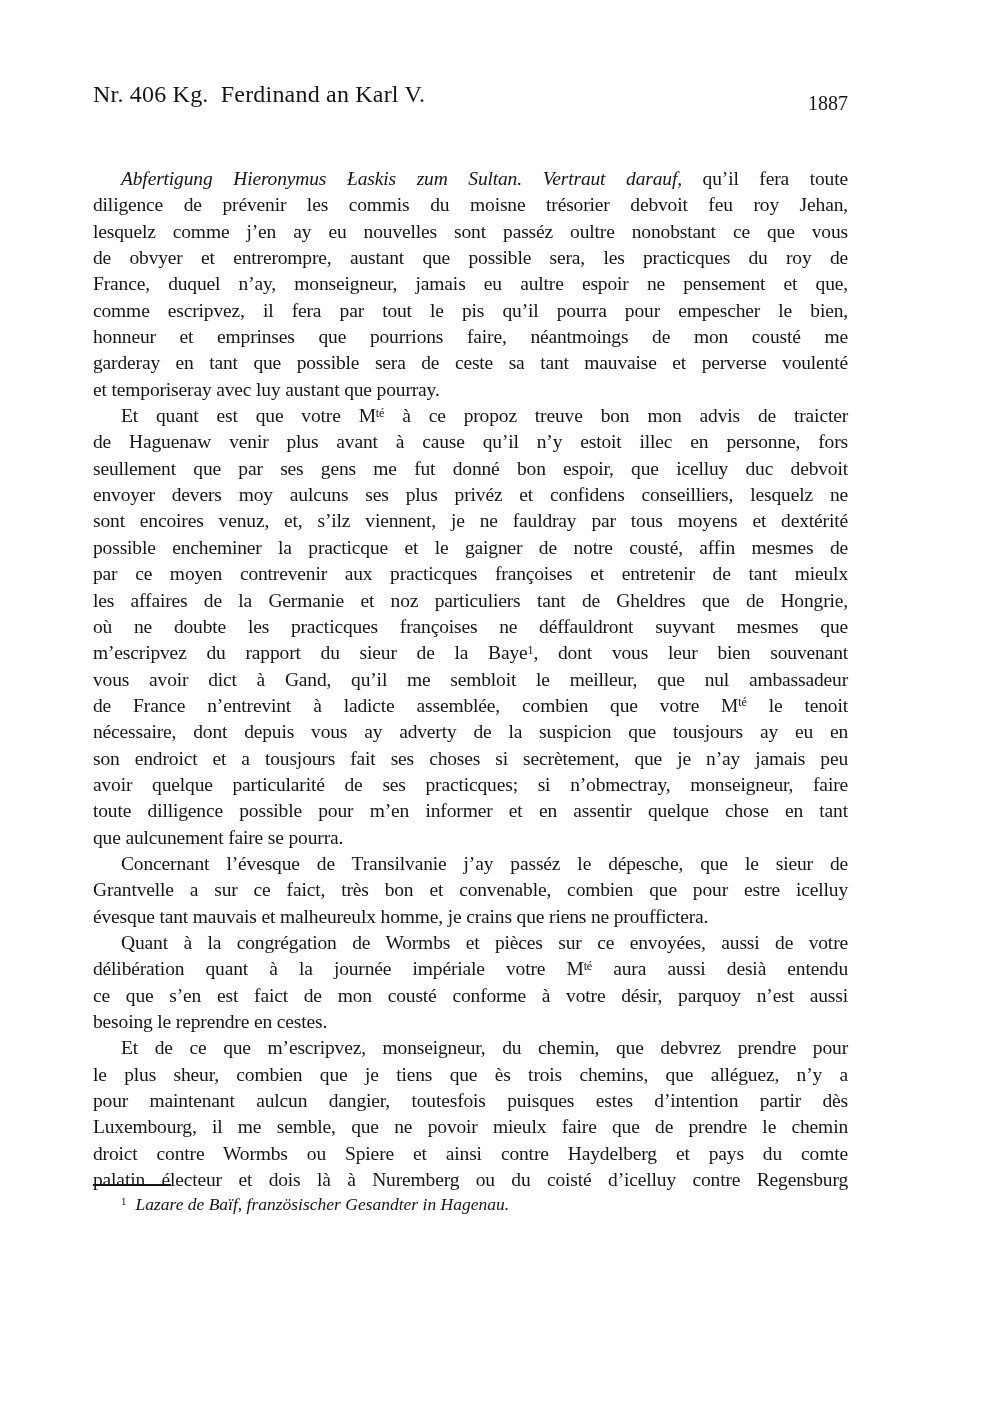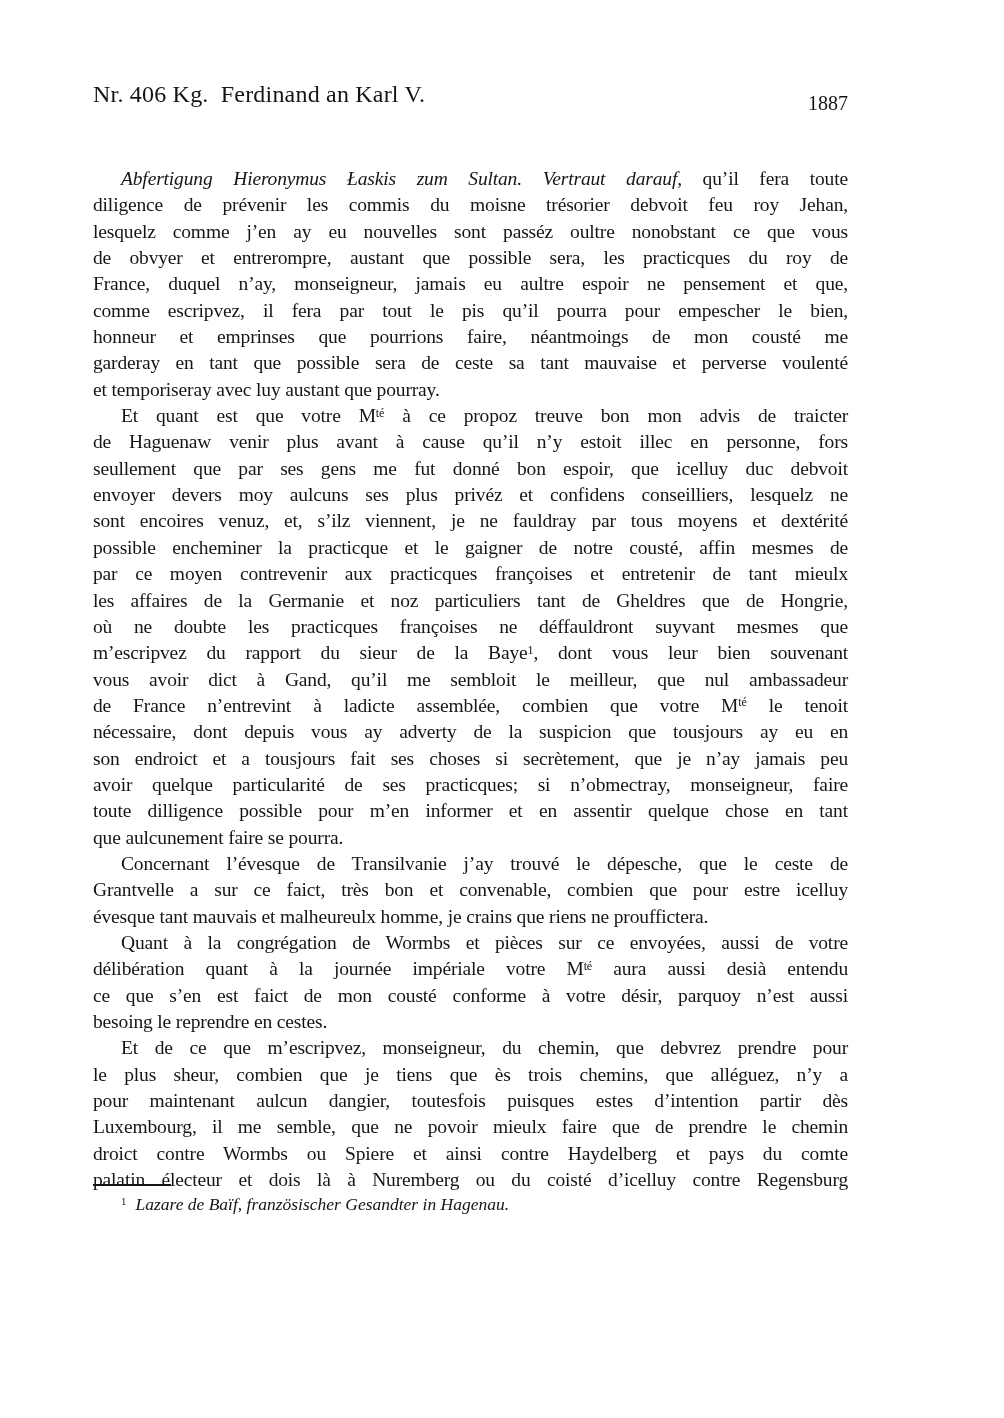--- a/index.html
+++ b/index.html
@@ -121,21 +121,21 @@
       <div class="line"><span>les affaires de la Germanie et noz particuliers tant de Gheldres que de Hongrie,</span></div>
       <div class="line"><span>où ne doubte les practicques françoises ne déffauldront suyvant mesmes que</span></div>
       <div class="line"><span>m’escripvez du rapport du sieur de la Baye</span><sup>1</sup><span>, dont vous leur bien souvenant</span></div>
       <div class="line"><span>vous avoir dict à Gand, qu’il me sembloit le meilleur, que nul ambassadeur</span></div>
       <div class="line"><span>de France n’entrevint à ladicte assemblée, combien que votre M</span><sup>té</sup><span> le tenoit</span></div>
       <div class="line"><span>nécessaire, dont depuis vous ay adverty de la suspicion que tousjours ay eu en</span></div>
       <div class="line"><span>son endroict et a tousjours fait ses choses si secrètement, que je n’ay jamais peu</span></div>
       <div class="line"><span>avoir quelque particularité de ses practicques; si n’obmectray, monseigneur, faire</span></div>
       <div class="line"><span>toute dilligence possible pour m’en informer et en assentir quelque chose en tant</span></div>
       <div class="line last"><span>que aulcunement faire se pourra.</span></div>
-      <div class="line indent"><span>Concernant l’évesque de Transilvanie j’ay trouvé le dépesche, que le ceste de</span></div>
+      <div class="line indent"><span>Concernant l’évesque de Transilvanie j’ay passéz le dépesche, que le sieur de</span></div>
       <div class="line"><span>Grantvelle a sur ce faict, très bon et convenable, combien que pour estre icelluy</span></div>
       <div class="line last"><span>évesque tant mauvais et malheureulx homme, je crains que riens ne prouffictera.</span></div>
       <div class="line indent"><span>Quant à la congrégation de Wormbs et pièces sur ce envoyées, aussi de votre</span></div>
       <div class="line"><span>délibération quant à la journée impériale votre M</span><sup>té</sup><span> aura aussi desià entendu</span></div>
       <div class="line"><span>ce que s’en est faict de mon cousté conforme à votre désir, parquoy n’est aussi</span></div>
       <div class="line last"><span>besoing le reprendre en cestes.</span></div>
       <div class="line indent"><span>Et de ce que m’escripvez, monseigneur, du chemin, que debvrez prendre pour</span></div>
       <div class="line"><span>le plus sheur, combien que je tiens que ès trois chemins, que alléguez, n’y a</span></div>
       <div class="line"><span>pour maintenant aulcun dangier, toutesfois puisques estes d’intention partir dès</span></div>
       <div class="line"><span>Luxembourg, il me semble, que ne povoir mieulx faire que de prendre le chemin</span></div>

